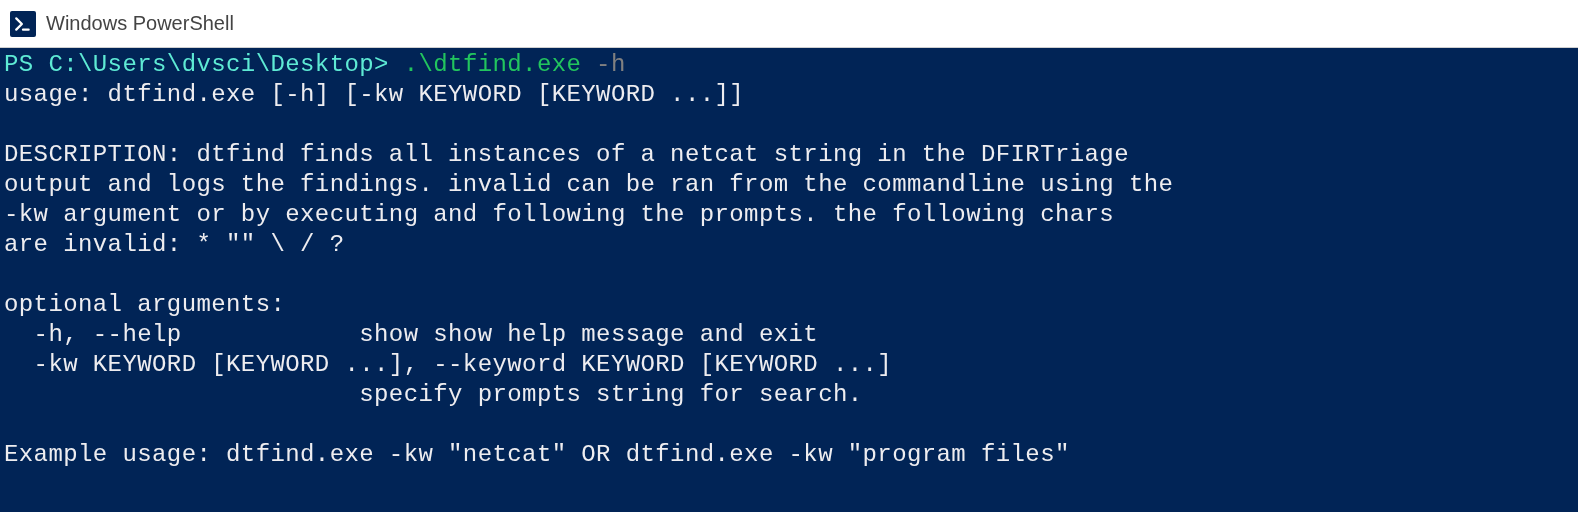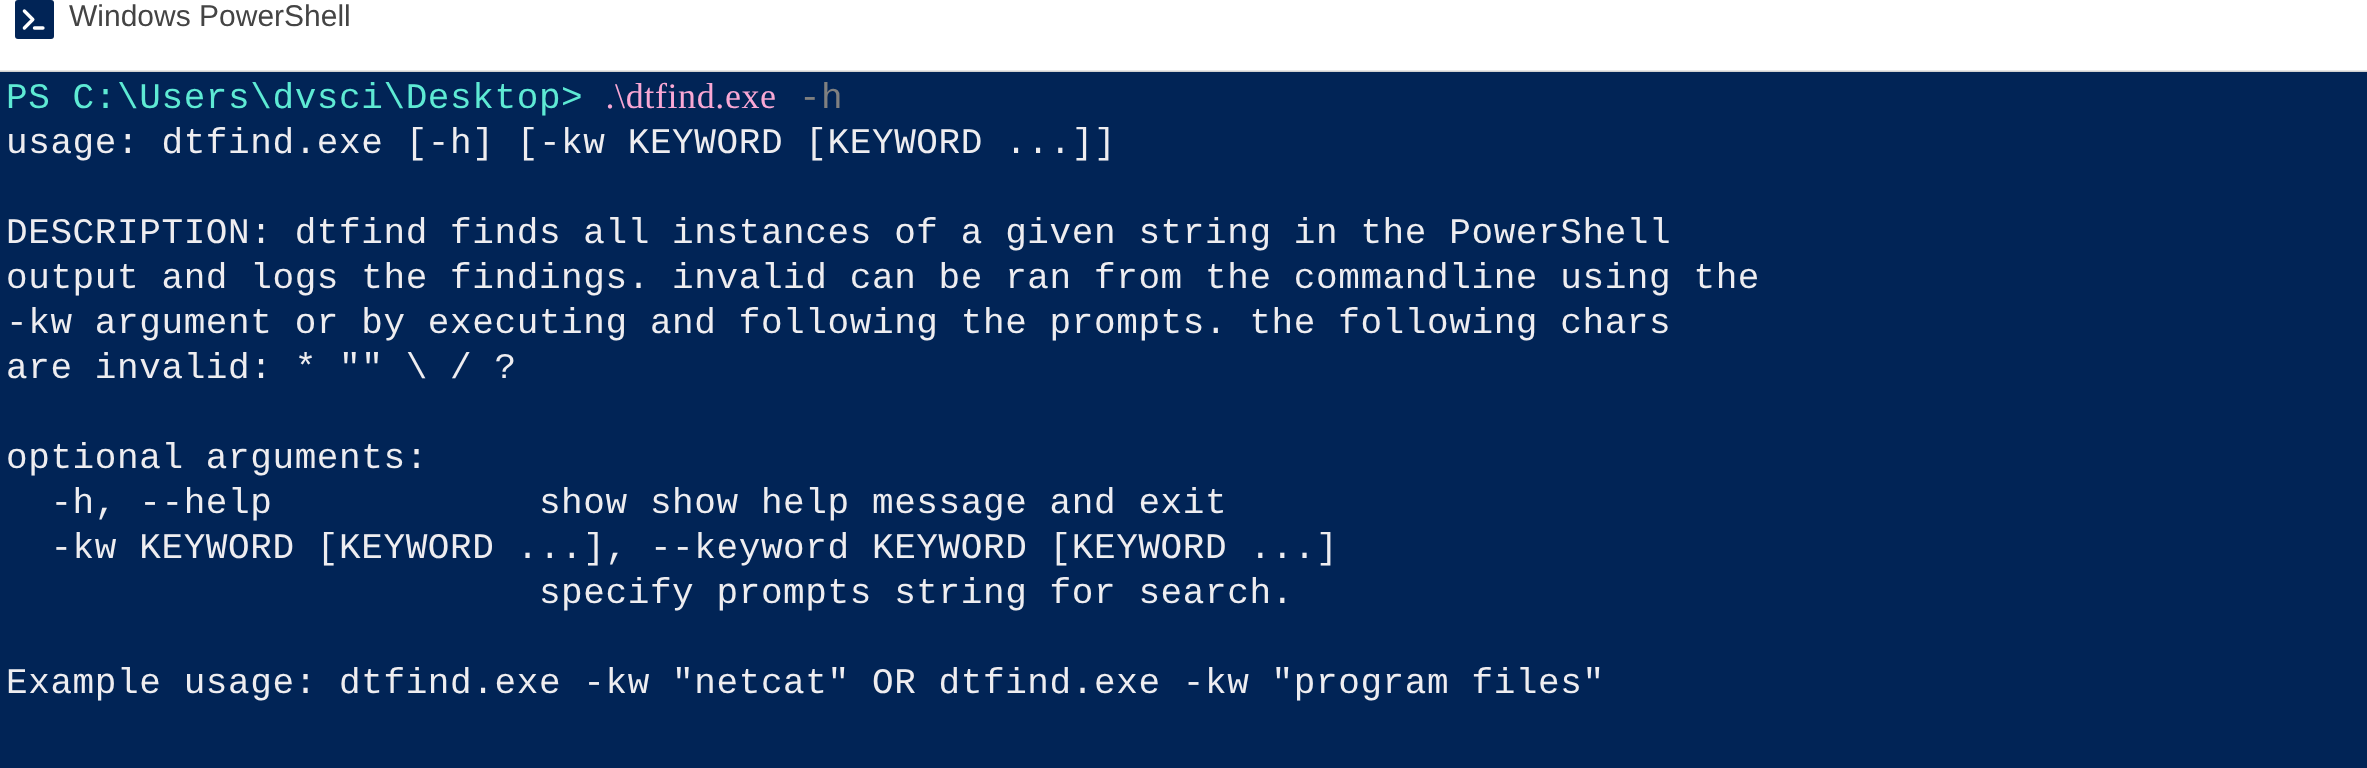--- a/index.html
+++ b/index.html
@@ -11,20 +11,21 @@
       width: 1578px;
       height: 512px;
       background: #012456;
       font-family: Consolas, 'Courier New', monospace;
       overflow: hidden;
     }
     .titlebar {
       height: 48px;
       background: #ffffff;
       display: flex;
+      align-items: center;
       padding-left: 10px;
       border-bottom: 1px solid #d0d0d0;
     }
     .titlebar-icon {
       width: 26px;
       height: 26px;
       background: #012456;
       display: flex;
       align-items: center;
       justify-content: center;
@@ -44,40 +45,40 @@
     .terminal {
       background: #012456;
       color: #eeedf0;
       font-size: 24px;
       line-height: 1.25;
       padding: 2px 0 0 4px;
       white-space: pre;
       letter-spacing: 0.4px;
     }
     .prompt { color: #5eead4; }
-    .cmd-yellow { color: #f9a8d4; font-family: Liberation Serif, serif; }
+    .cmd-yellow { color: #22c55e; }
     .cmd-gray { color: #808080; }
   </style>
 </head>
 <body>
 
 <div class="titlebar">
   <span class="titlebar-icon">
     <svg viewBox="0 0 16 16">
       <path d="M2 3 L7 8 L2 13" stroke="#ffffff" stroke-width="2" fill="none" stroke-linecap="round" stroke-linejoin="round"></path>
       <line x1="8" y1="13" x2="13" y2="13" stroke="#ffffff" stroke-width="2" stroke-linecap="round"></line>
     </svg>
   </span>
   <span class="titlebar-text">Windows PowerShell</span>
 </div>
 
 <div class="terminal"><span class="prompt">PS C:\Users\dvsci\Desktop&gt; </span><span class="cmd-yellow">.\dtfind.exe</span><span class="cmd-gray"> -h</span>
 <span>usage: dtfind.exe [-h] [-kw KEYWORD [KEYWORD ...]]</span>
 <span></span>
-<span>DESCRIPTION: dtfind finds all instances of a given string in the PowerShell</span>
+<span>DESCRIPTION: dtfind finds all instances of a netcat string in the DFIRTriage</span>
 <span>output and logs the findings. invalid can be ran from the commandline using the</span>
 <span>-kw argument or by executing and following the prompts. the following chars</span>
 <span>are invalid: * "" \ / ?</span>
 <span></span>
 <span>optional arguments:</span>
 <span>  -h, --help            show show help message and exit</span>
 <span>  -kw KEYWORD [KEYWORD ...], --keyword KEYWORD [KEYWORD ...]</span>
 <span>                        specify prompts string for search.</span>
 <span></span>
 <span>Example usage: dtfind.exe -kw "netcat" OR dtfind.exe -kw "program files"</span>

